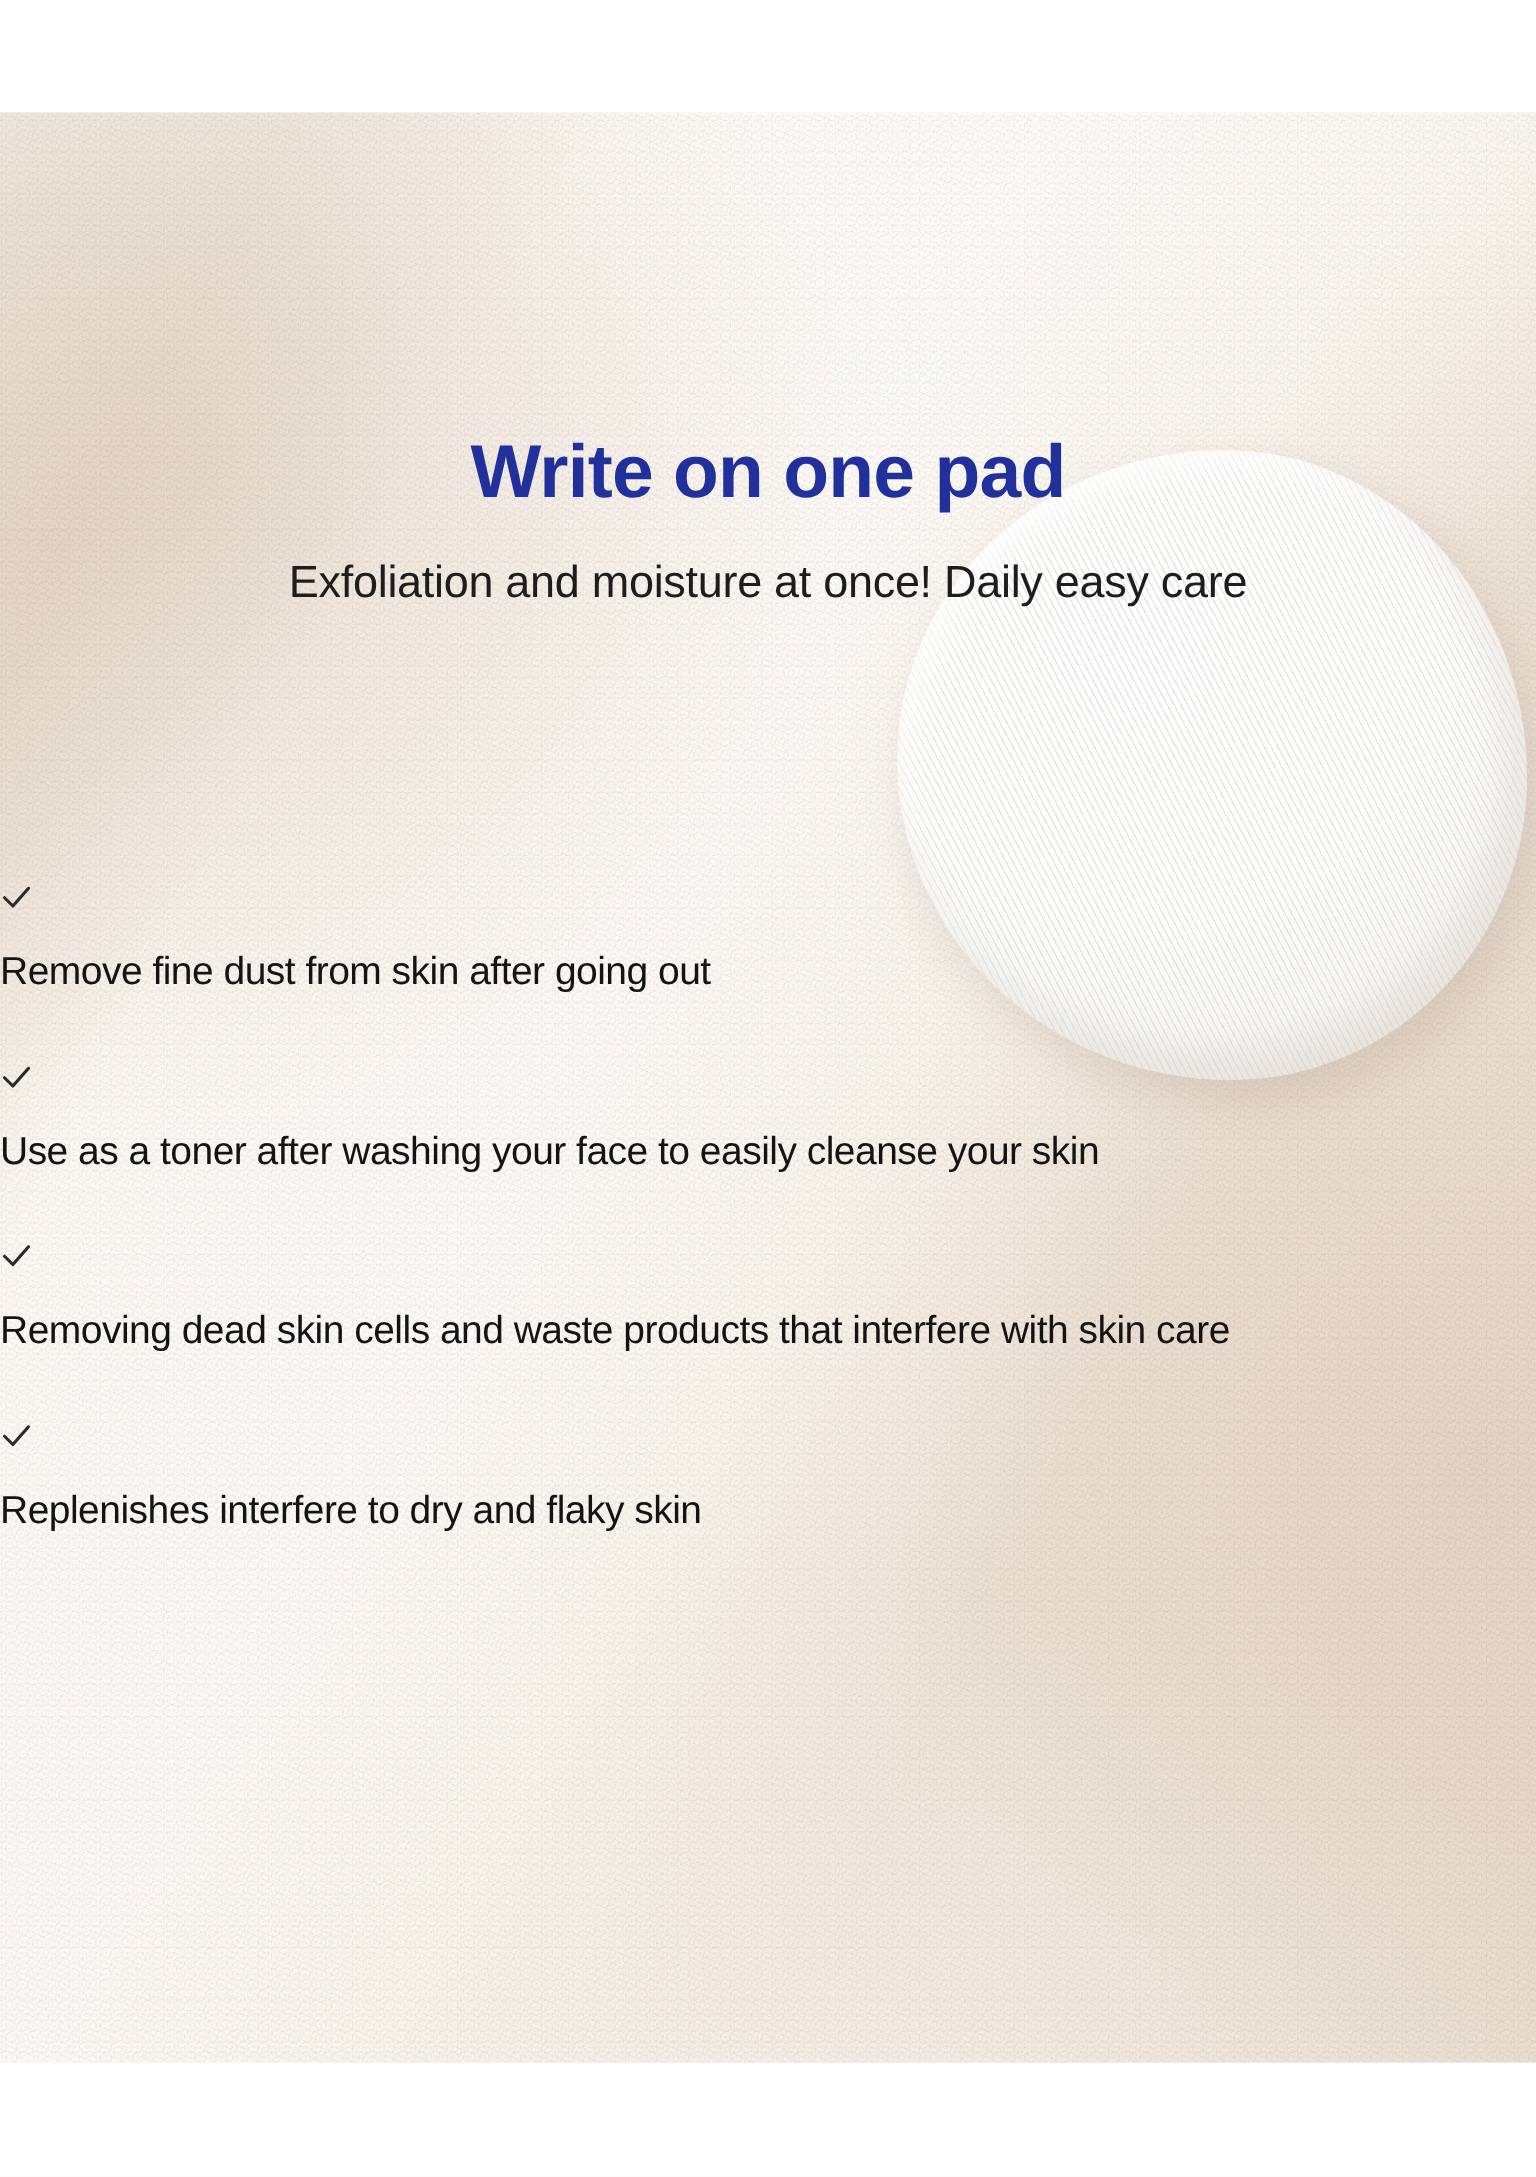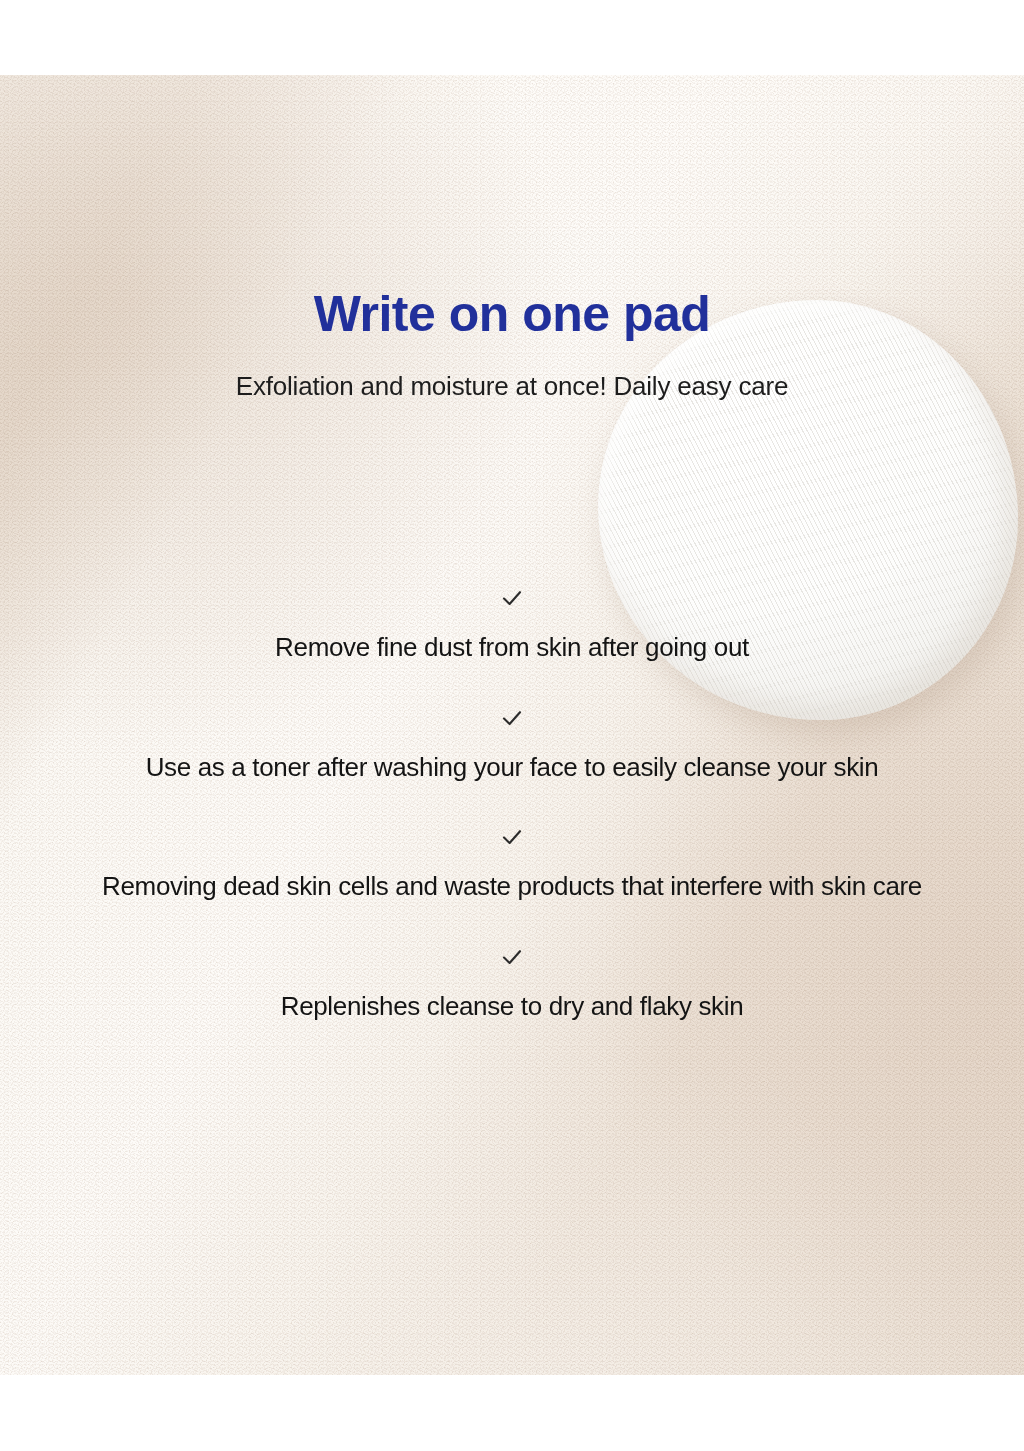--- a/index.html
+++ b/index.html
@@ -117,39 +117,39 @@
     font-weight:bold;
     letter-spacing:-0.5px;
     color:#21309b;
     line-height:1;
   }
 
   .subtitle{
     position:absolute;
     left:0;right:0;top:371px;
     text-align:center;
-    font-size:26px;
+    font-size:30px;
     font-weight:400;
     letter-spacing:-0.2px;
     color:#1d1d1d;
     line-height:1.2;
   }
 
   .feature-list{
     position:absolute;
     left:0;right:0;top:588px;
     display:flex;
     flex-direction:column;
     align-items:center;
   }
   .feature-item{
     width:100%;
     display:flex;
     flex-direction:column;
-    align-items:center;
+    align-items:flex-start;
     margin-bottom:44px;
   }
   .feature-item:last-child{margin-bottom:0;}
 
   .check-icon{
     display:block;
     width:22px;height:22px;
     line-height:0;
   }
   .check-icon svg{display:block;}
@@ -216,18 +216,18 @@
         </span>
         <div class="feature-text">Removing dead skin cells and waste products that interfere with skin care</div>
       </div>
 
       <div class="feature-item">
         <span class="check-icon">
           <svg width="22" height="22" viewBox="0 0 22 22" fill="none">
             <path d="M3 10.5 L8.6 16 L19 4.2" stroke="#2b2b2b" stroke-width="2.1" stroke-linecap="round" stroke-linejoin="round"></path>
           </svg>
         </span>
-        <div class="feature-text">Replenishes cleanse to dry and flaky skin</div>
+        <div class="feature-text">Replenishes interfere to dry and flaky skin</div>
       </div>
 
     </div>
   </div>
 </div>
 
 </body></html>

